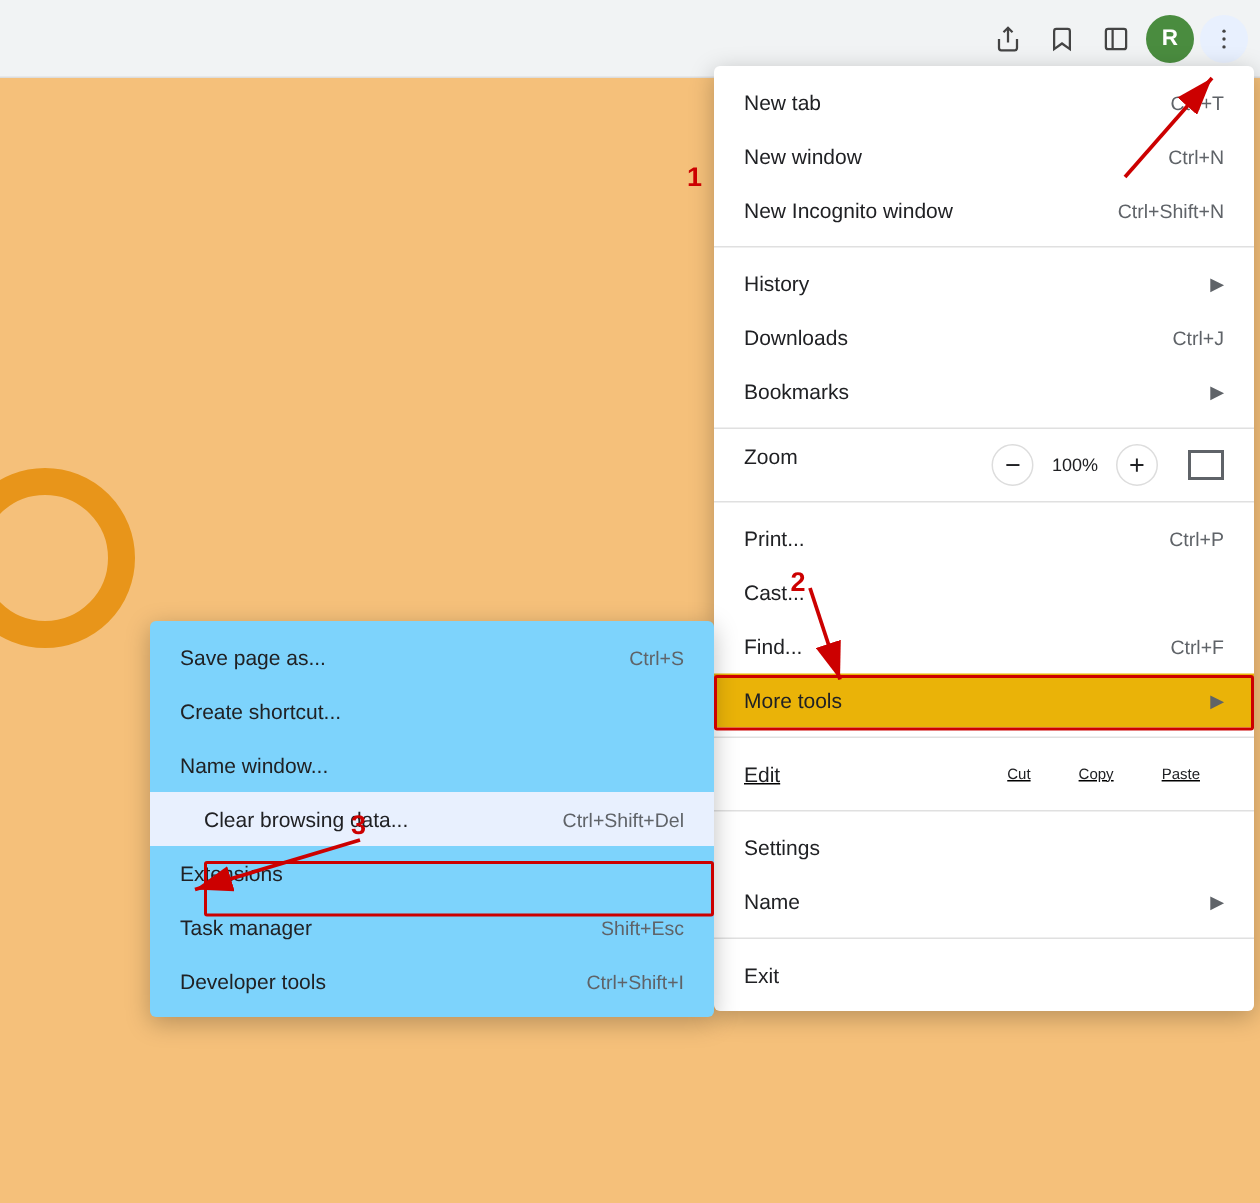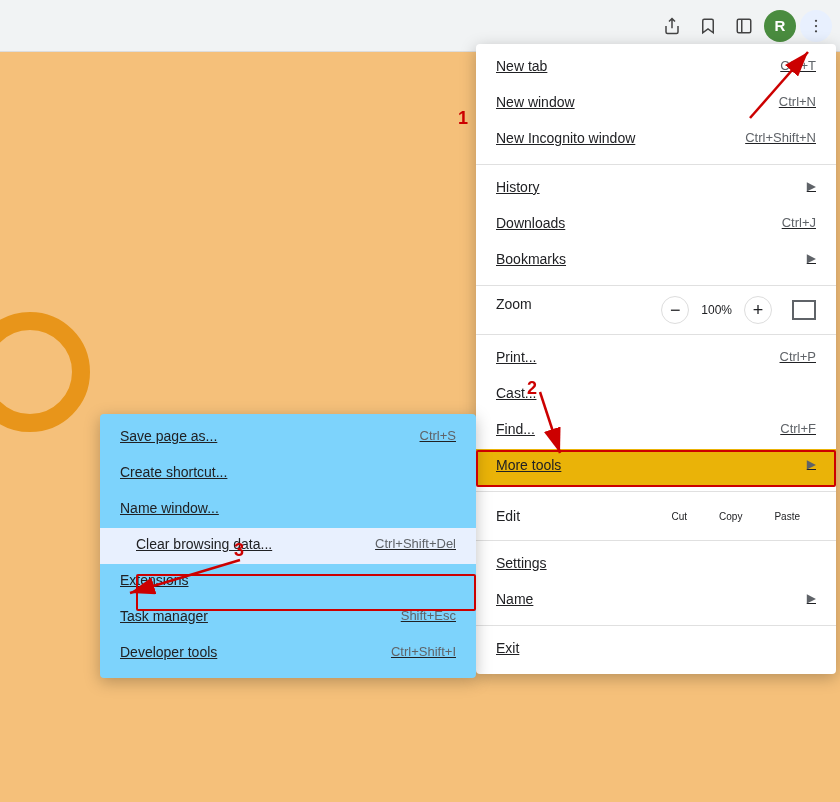--- a/index.html
+++ b/index.html
@@ -75,27 +75,27 @@
       right: 4px;
       width: 360px;
       background: white;
       border-radius: 4px;
       box-shadow: 0 4px 16px rgba(0,0,0,0.25);
       z-index: 100;
       padding: 6px 0;
     }
     .menu-item {
       display: flex;
+      align-items: center;
       padding: 8px 20px;
       cursor: pointer;
       font-size: 14px;
       color: #202124;
       min-height: 36px;
       position: relative;
-      text-decoration: underline;
     }
     .menu-item.highlighted { background: #eab308; }
     .menu-item .shortcut {
       margin-left: auto;
       color: #5f6368;
       font-size: 13px;
     }
     .menu-item .arrow {
       margin-left: auto;
       color: #5f6368;
@@ -140,20 +140,21 @@
       margin-left: 8px;
       position: relative;
       cursor: pointer;
     }
     .edit-row {
       display: flex;
       align-items: center;
       padding: 4px 20px;
       min-height: 36px;
       gap: 0;
+      text-decoration: underline;
     }
     .edit-label { font-size: 14px; color: #202124; flex: 1; }
     .edit-btn {
       padding: 4px 16px;
       font-size: 10px;
       color: #202124;
       cursor: pointer;
       border-radius: 4px;
     }
 

